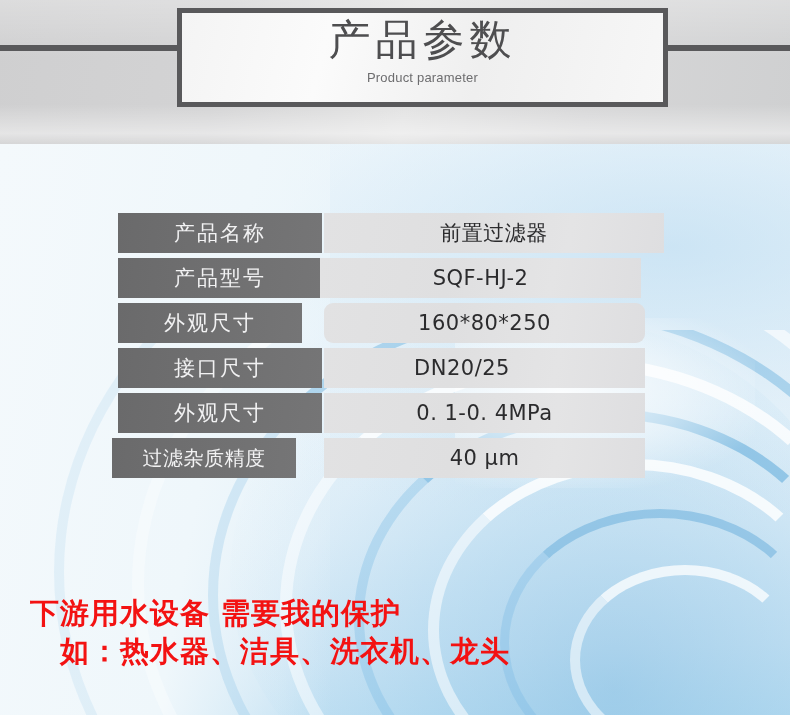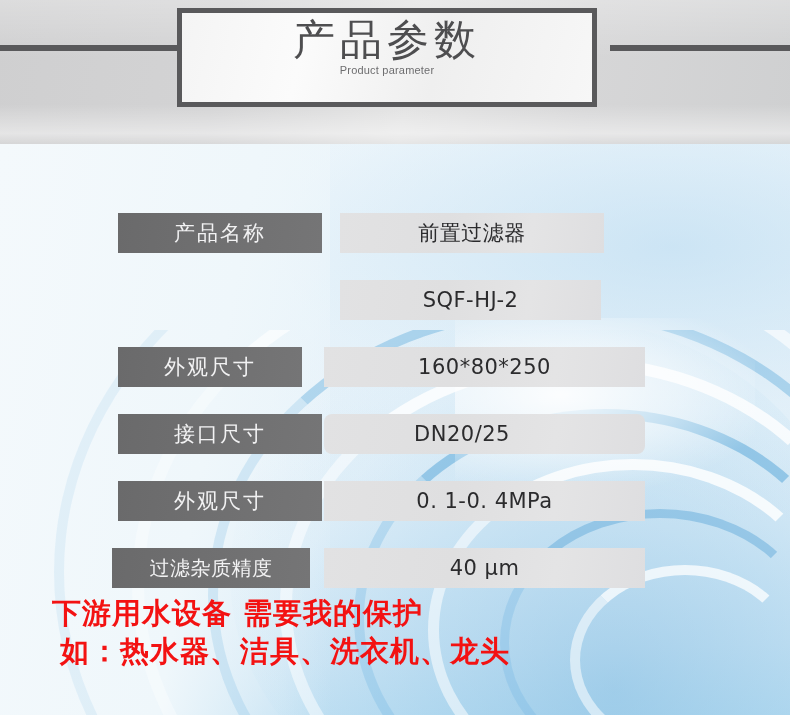--- a/index.html
+++ b/index.html
@@ -48,83 +48,83 @@
   }
 
   
   .rule-left, .rule-right {
     position:absolute; top:45px; height:6px; background:#59595b;
   }
   .rule-left  { left:0px;   width:180px; }
   .rule-right { left:610px; width:180px; }
 
   .title-box {
-    position:absolute; left:177px; top:8px; width:420px; height:99px;
+    position:absolute; left:177px; top:8px; width:491px; height:99px;
     border:5px solid #59595b;
     background:linear-gradient(104deg,#f4f4f4 0%,#fbfbfb 30%,#efefef 62%,#f7f7f7 100%);
   }
   .title-inner { position:absolute; left:0; top:0; right:0; bottom:0;
     display:flex; flex-direction:column; align-items:center; justify-content:flex-start; }
   .title-cn {
     font-size:42px; line-height:1.08; color:#4e4e50; letter-spacing:5px;
     font-weight:400; margin-top:4px;
     font-family:"DejaVu Sans","Liberation Sans",sans-serif;
   }
   .title-en {
-    font-size:11px; color:#6d6d6f; letter-spacing:0.2px; margin-top:2px;
+    font-size:13px; color:#6d6d6f; letter-spacing:0.2px; margin-top:8px;
     font-family:"Liberation Sans",sans-serif;
   }
 
   
   .spec-table { position:absolute; left:0; top:213px; width:790px; }
-  .spec-row { position:relative; height:40px; margin-bottom:27px;text-decoration:underline; }
+  .spec-row { position:relative; height:40px; margin-bottom:5px;text-decoration:underline; }
 
   .spec-label {
     position:absolute; top:0; height:40px;
     background:linear-gradient(96deg,#6a6a6b 0%,#6f6f70 45%,#757576 100%);
     color:#f2f2f3;
     display:flex; align-items:center; justify-content:center;
     font-size:21px; letter-spacing:2px;
     font-family:"DejaVu Sans","Liberation Sans",sans-serif;
   }
   .spec-value {
     position:absolute; top:0; height:40px;
     background:linear-gradient(100deg,#e2e2e3 0%,#dfdfe0 40%,#e4e4e5 72%,#dedee0 100%);
     color:#2b2b2d;
     display:flex; align-items:center; justify-content:center;
     font-size:21px; letter-spacing:0.5px;
     font-family:"DejaVu Sans","Liberation Sans",sans-serif;
   }
-  .spec-value.shift-left { justify-content:center; padding-right:45px;border-radius:8px; }
+  .spec-value.shift-left { justify-content:center; padding-right:45px; }
 
   
   .r0 .spec-label{ left:118px; width:204px; }
-  .r0 .spec-value{ left:340px; width:264px; }
+  .r0 .spec-value{ left:324px; width:340px; }
   .r1 .spec-label{ left:118px; width:204px; }
-  .r1 .spec-value{ left:340px; width:261px; }
+  .r1 .spec-value{ left:320px; width:321px; }
   .r2 .spec-label{ left:118px; width:184px; }
-  .r2 .spec-value{ left:324px; width:321px; }
+  .r2 .spec-value{ left:324px; width:321px;border-radius:9px; }
   .r3 .spec-label{ left:118px; width:204px; }
   .r3 .spec-value{ left:324px; width:321px; }
   .r4 .spec-label{ left:118px; width:204px; }
   .r4 .spec-value{ left:324px; width:321px; }
-  .r5 .spec-label{ left:112px; width:198px; font-size:20px; letter-spacing:0.5px; }
+  .r5 .spec-label{ left:112px; width:184px; font-size:20px; letter-spacing:0.5px; }
   .r5 .spec-value{ left:324px; width:321px; }
 
   
   .slogan {
     position:absolute; left:0; top:596px; width:790px;
     display:flex; flex-direction:column; align-items:flex-start;
   }
   .slogan-line {
     color:#f31212; font-weight:bold; letter-spacing:1px;
     font-family:"DejaVu Sans","Liberation Sans",sans-serif;
     white-space:nowrap;
   }
-  .slogan-1 { font-size:29px; line-height:1.18; margin-left:52px; }
+  .slogan-1 { font-size:29px; line-height:1.18; margin-left:30px; }
   .slogan-2 { font-size:29px; line-height:1.18; margin-left:60px; margin-top:4px; }
 </style>
 </head>
 <body>
 
 <div id="page">
 
   <div class="bg-gray"></div>
   <div class="bg-gray-sheen"></div>
   <div class="bg-blue"></div>
@@ -154,20 +154,21 @@
   </div>
 
   <div class="spec-table">
 
     <div class="spec-row r0">
       <div class="spec-label">产品名称</div>
       <div class="spec-value">前置过滤器</div>
     </div>
 
     <div class="spec-row r1">
+      <div class="spec-label">产品型号</div>
       <div class="spec-value">SQF-HJ-2</div>
     </div>
 
     <div class="spec-row r2">
       <div class="spec-label">外观尺寸</div>
       <div class="spec-value">160*80*250</div>
     </div>
 
     <div class="spec-row r3">
       <div class="spec-label">接口尺寸</div>

